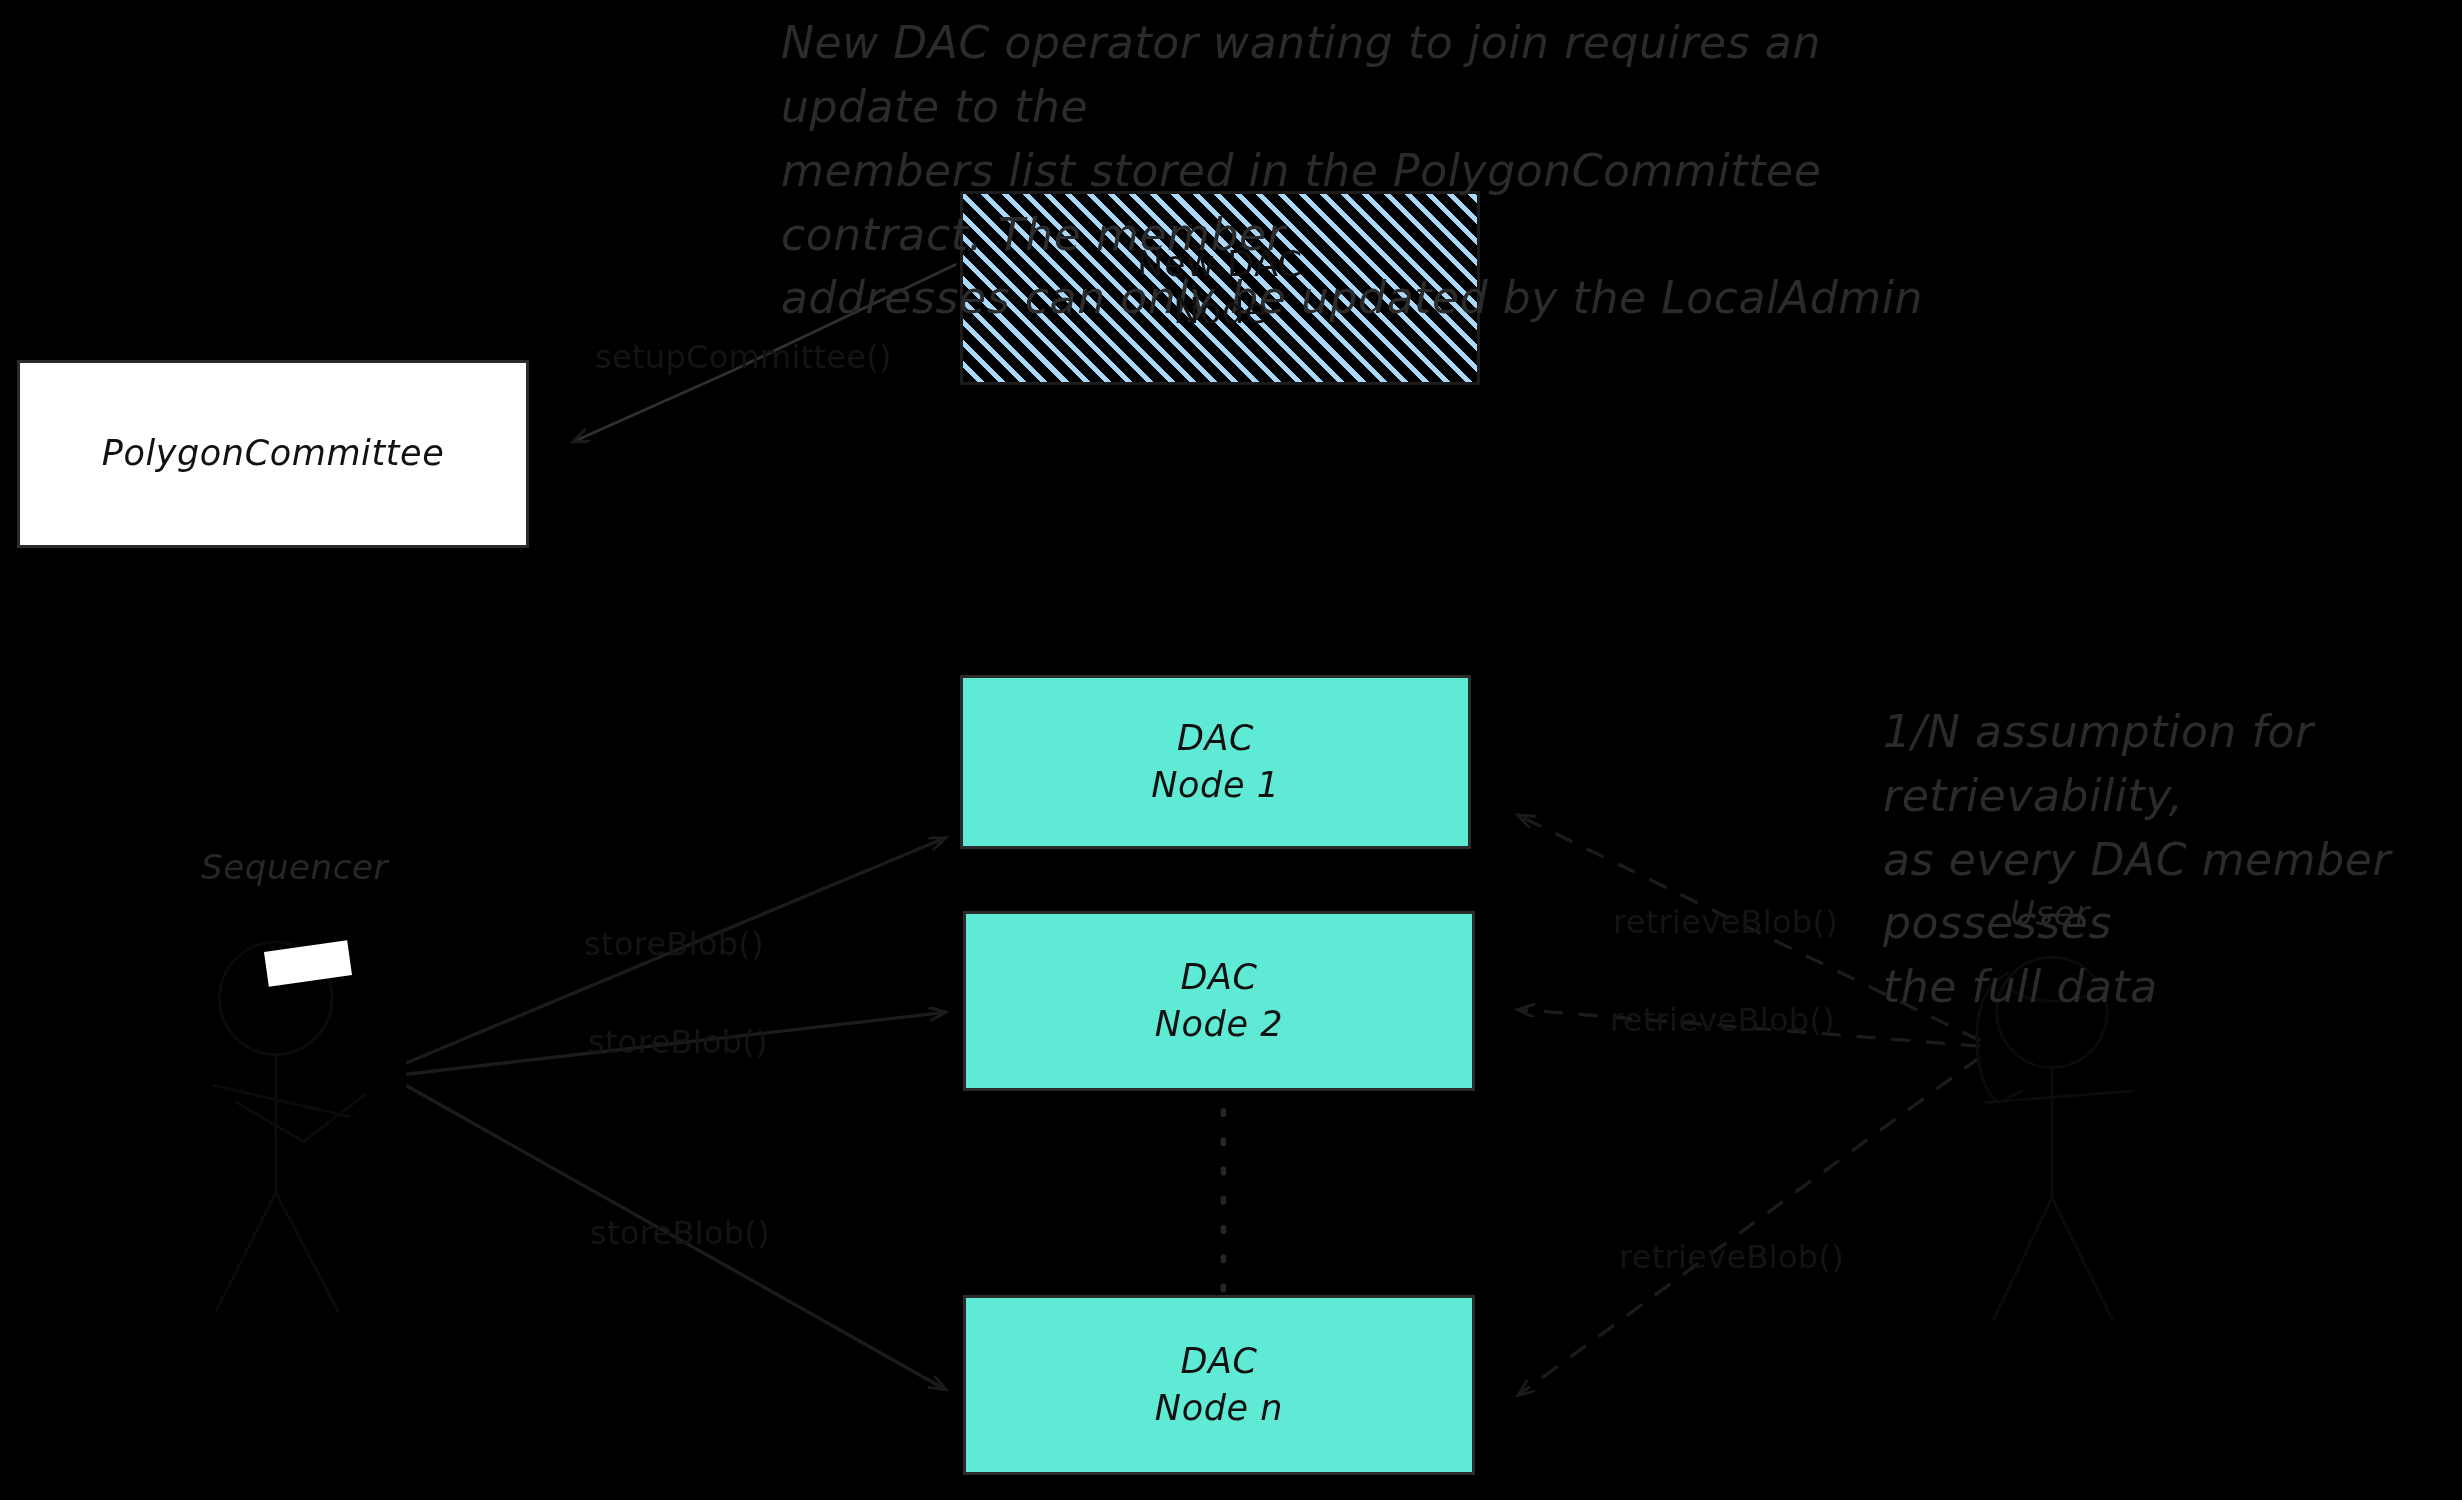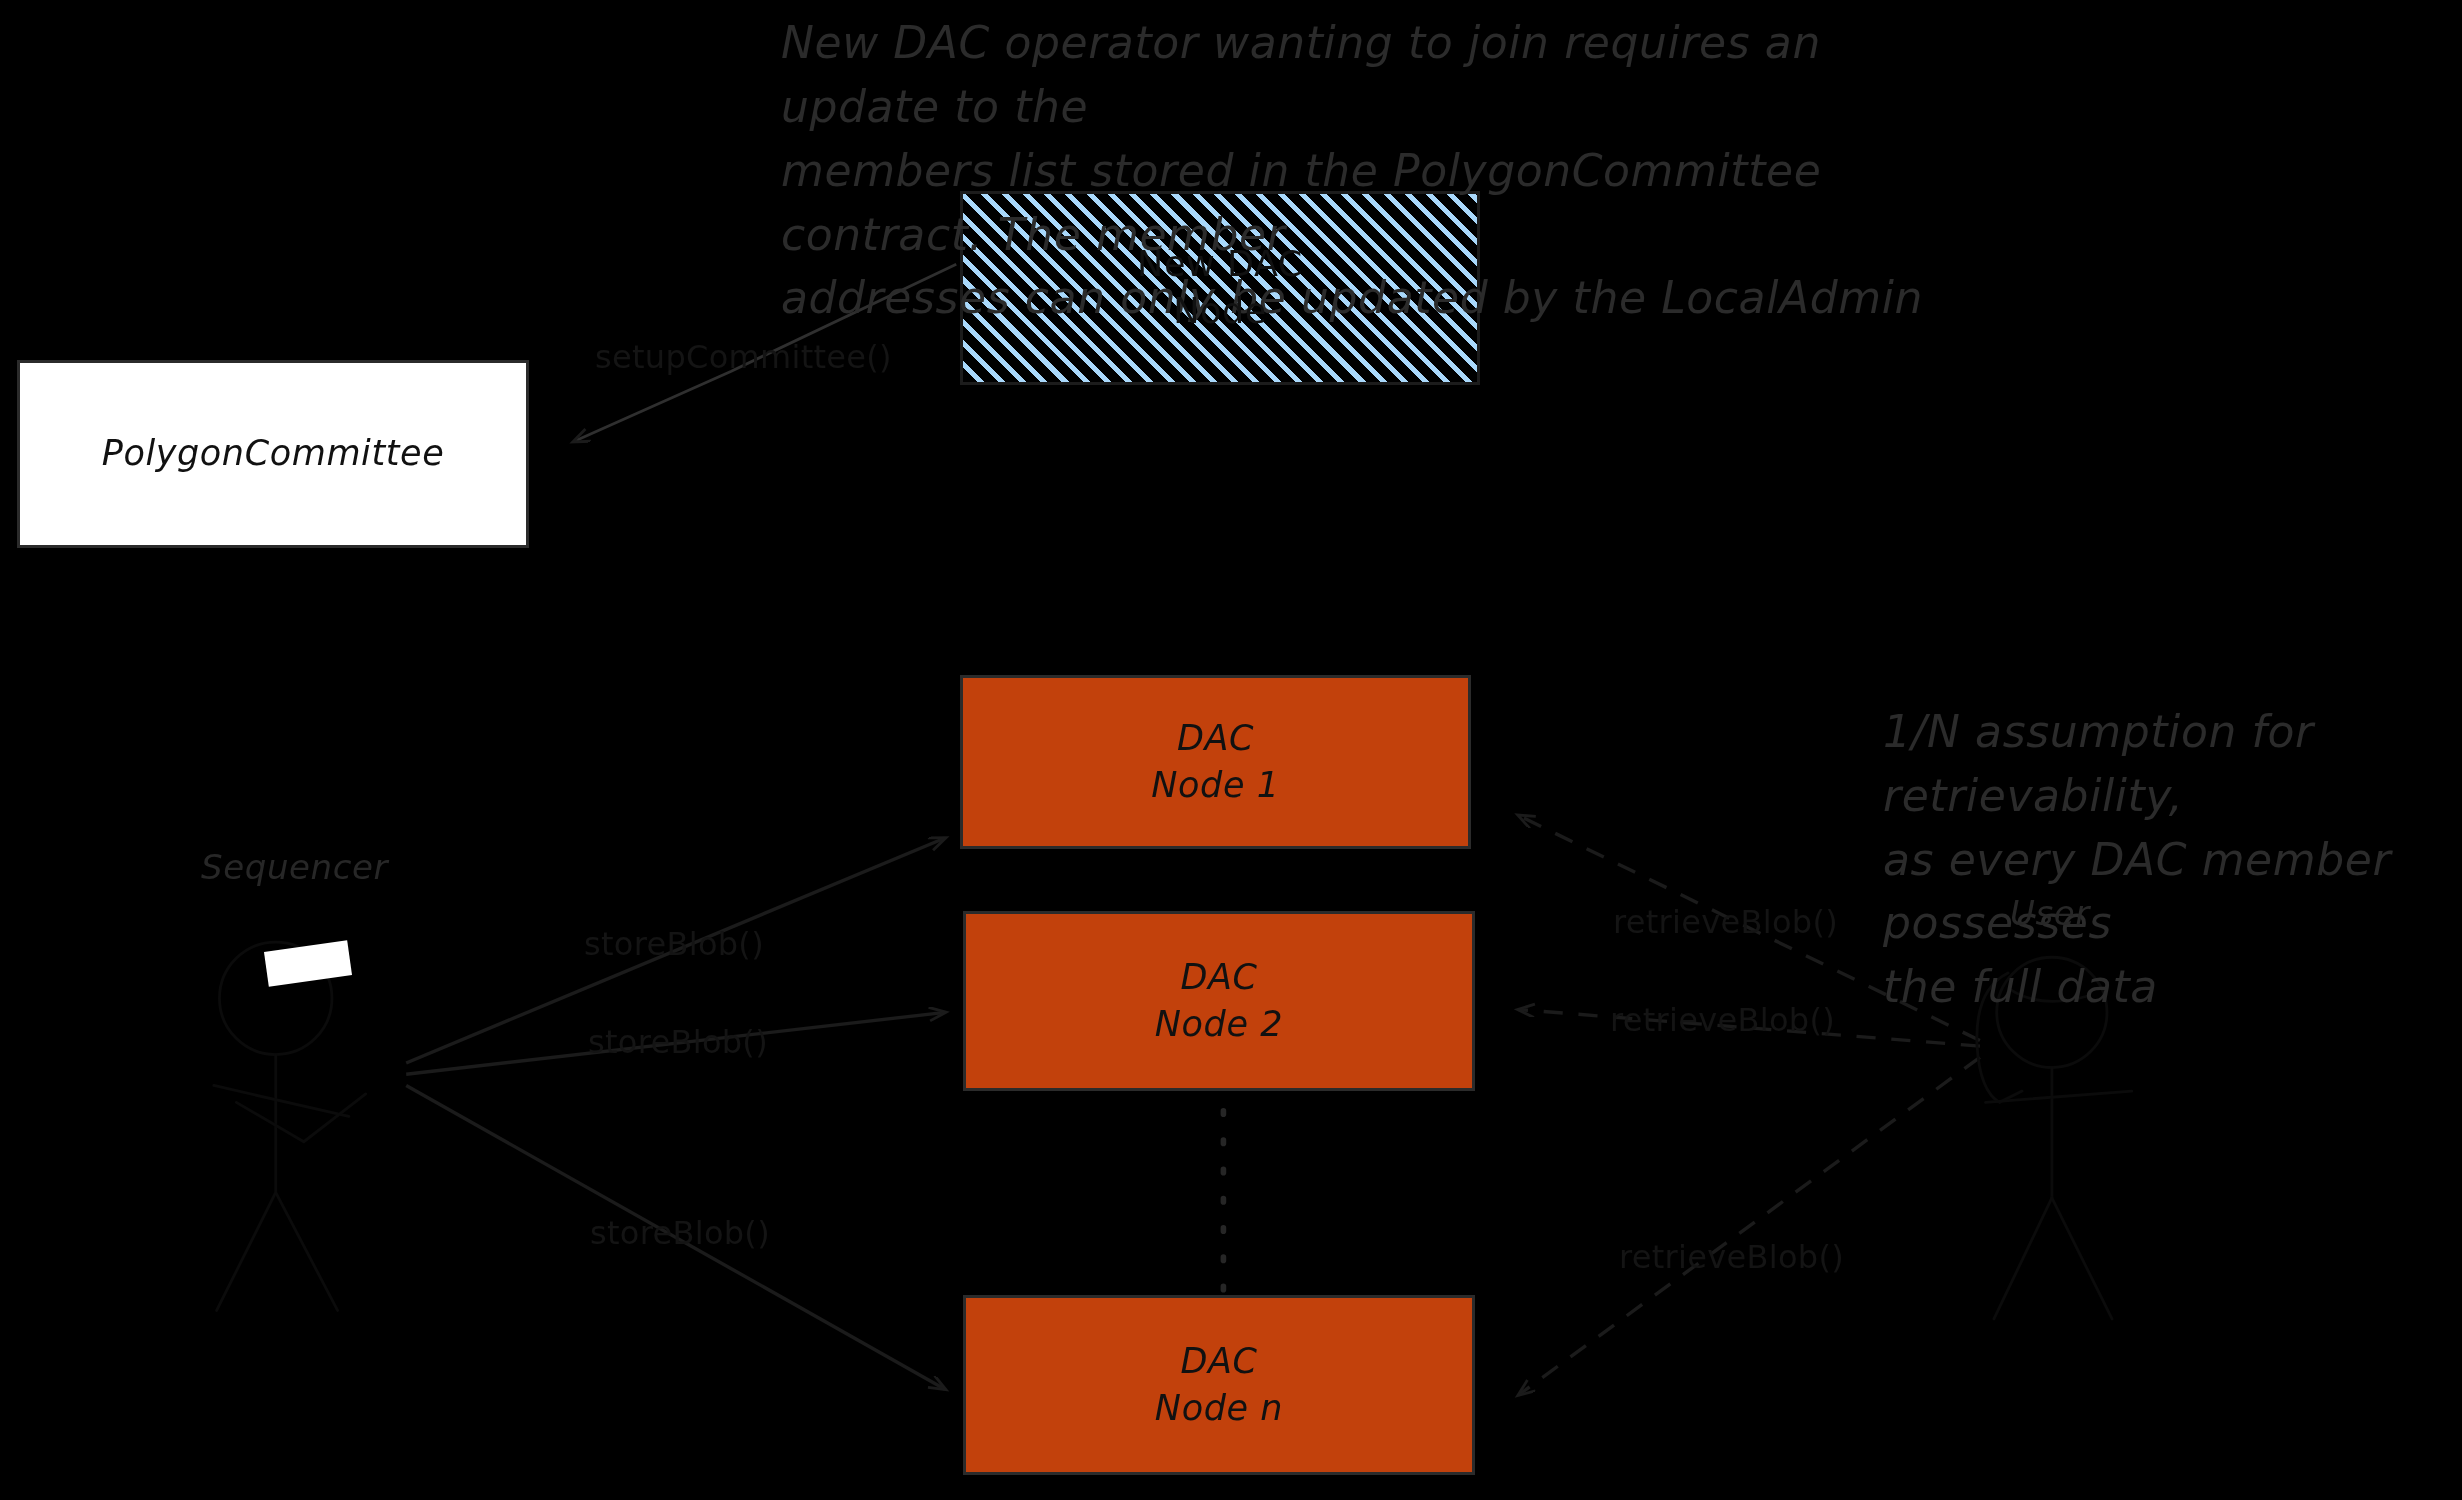--- a/index.html
+++ b/index.html
@@ -51,21 +51,21 @@
   .box-label {
     color: #111111;
     font-family: "DejaVu Sans", sans-serif;
     font-size: 35px;
     line-height: 1.35;
     white-space: pre-line;
     font-style: italic;
     letter-spacing: 0.6px;
   }
   .box-pink { background: #ffffff; }
-  .box-blue { background: #c2410c; }
+  .box-blue { background: #5eead4; }
   .box-hatch {
     background:
       repeating-linear-gradient(
         45deg,
         #000000 0px,
         #000000 10px,
         #a9d8fb 10px,
         #a9d8fb 15px
       );
     border-color: #1c1c1c;

